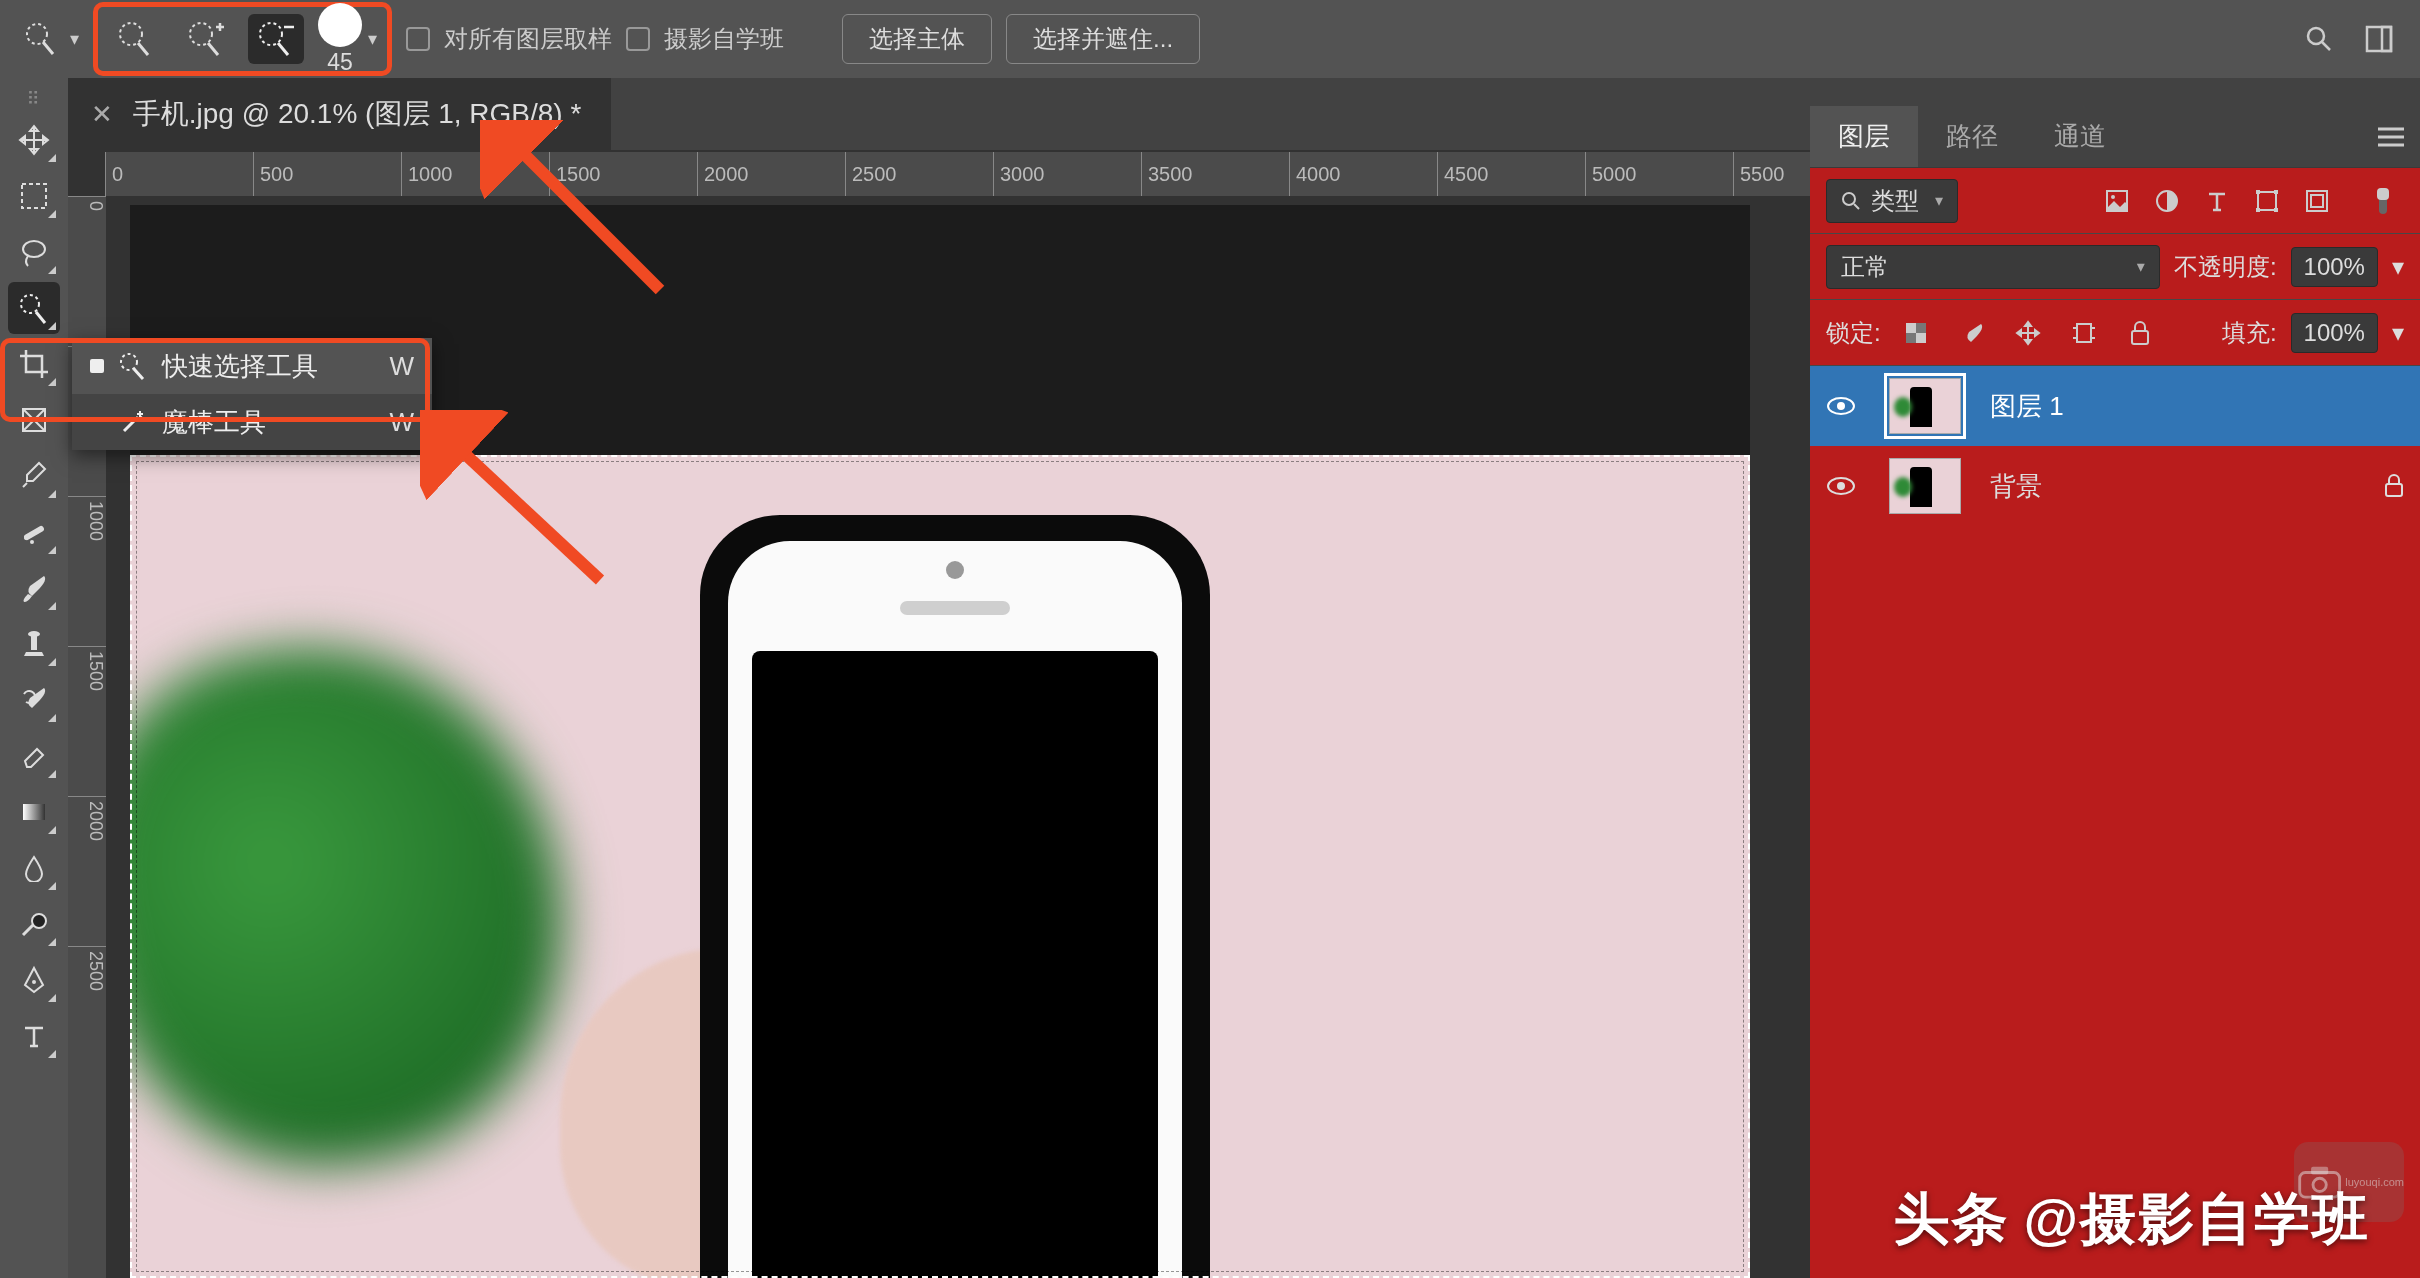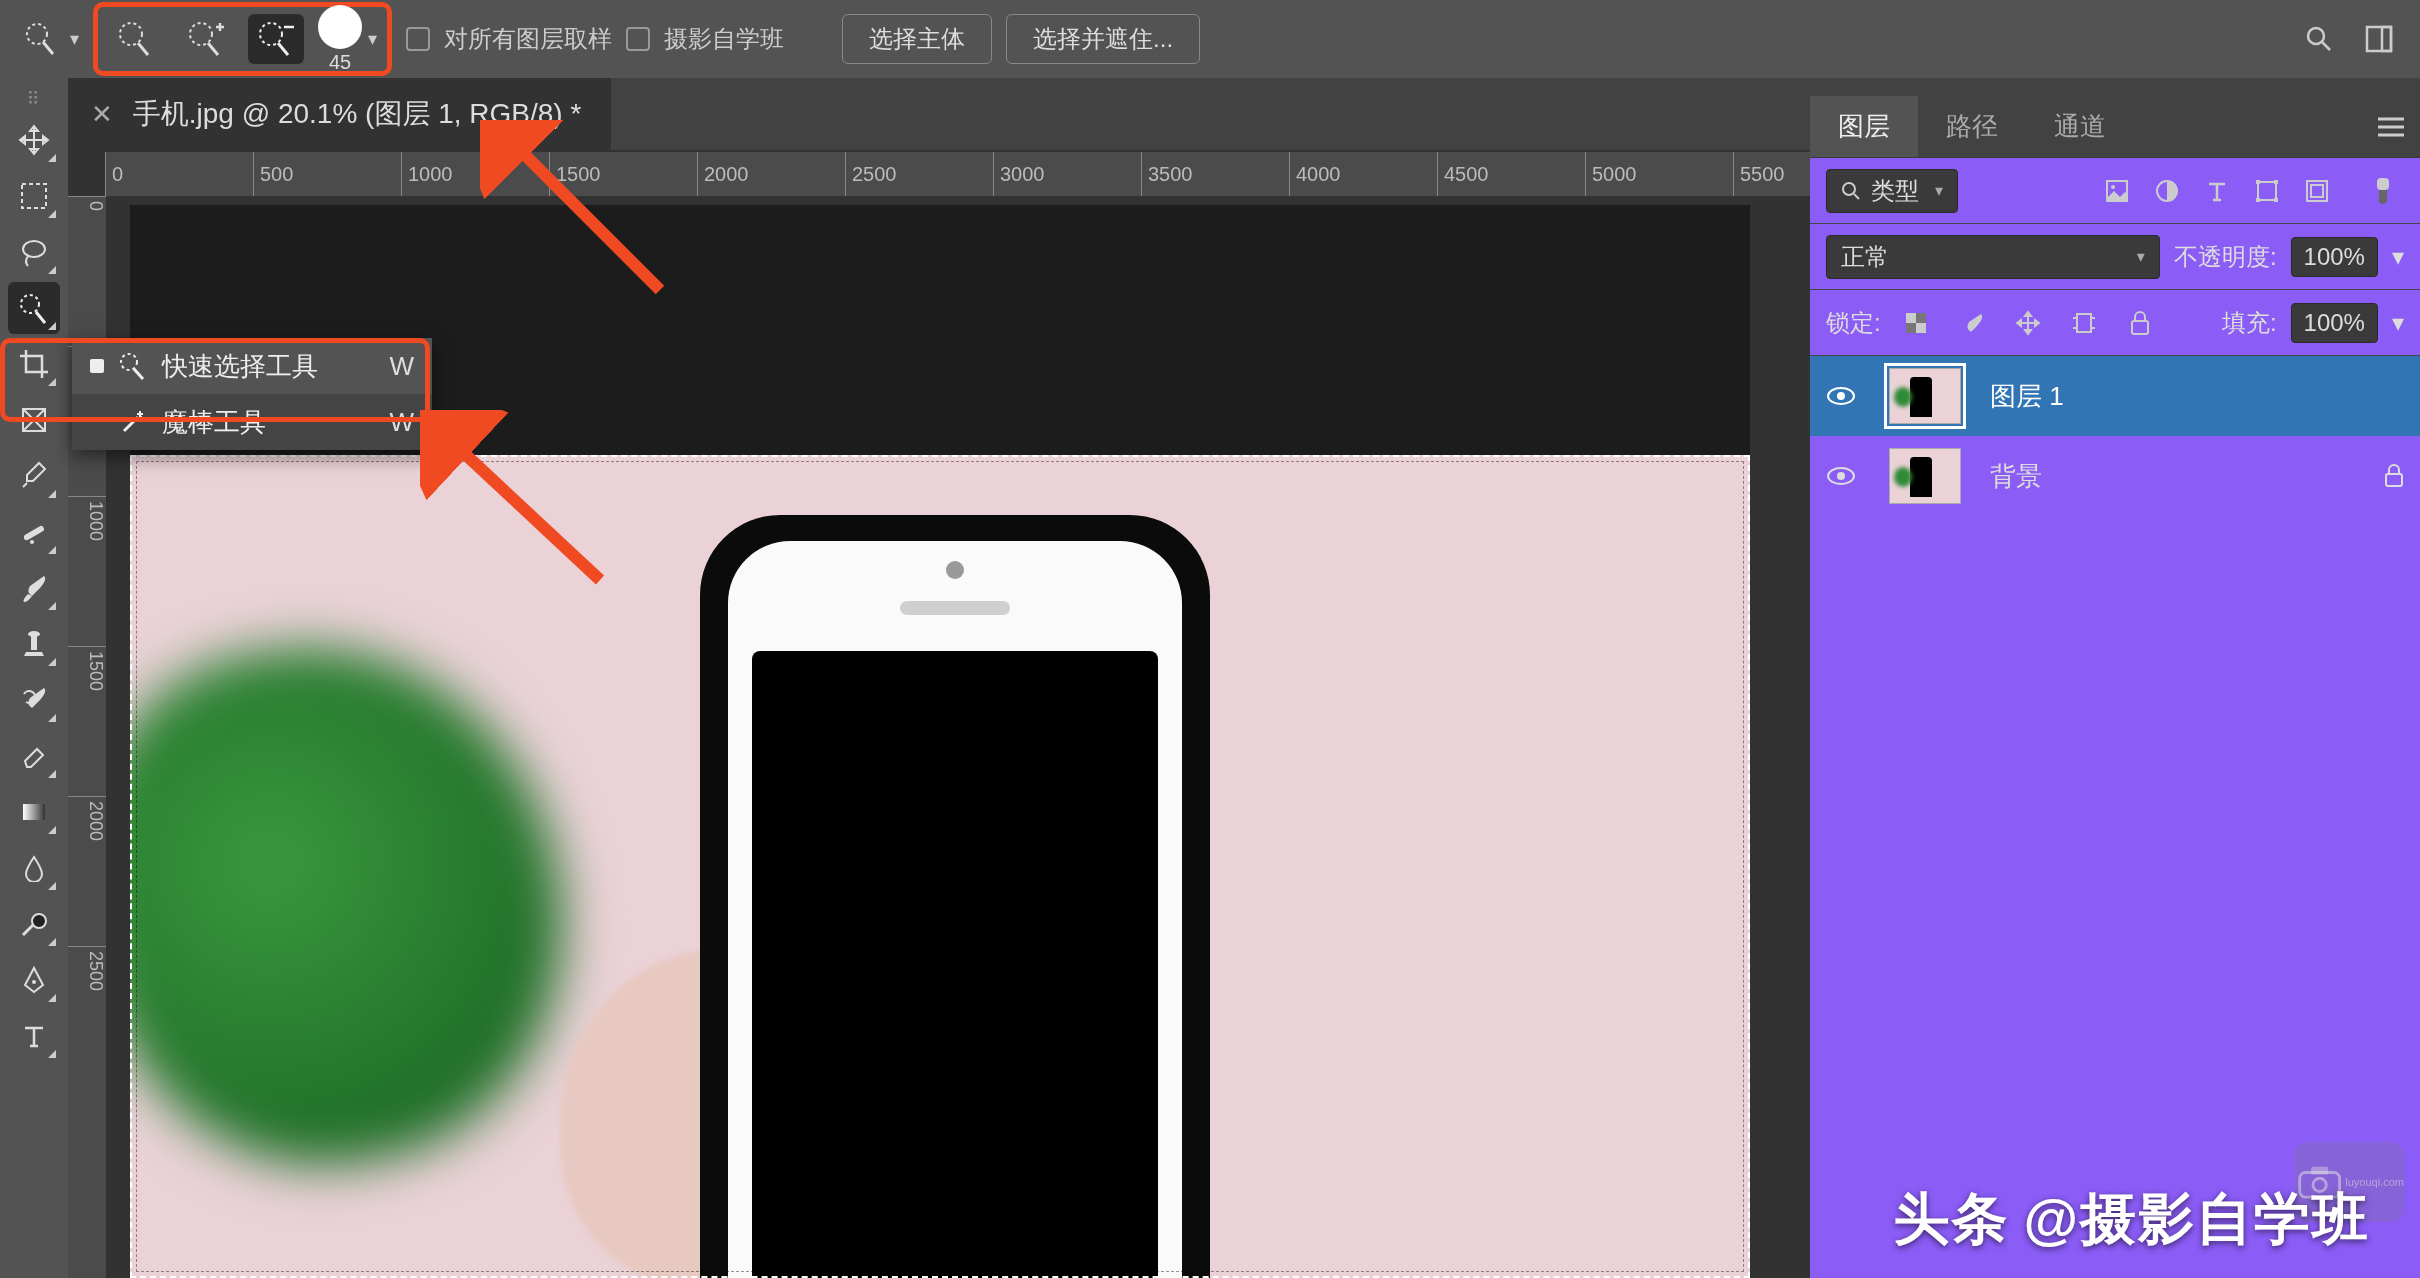--- a/index.html
+++ b/index.html
@@ -7,21 +7,21 @@
 
 
 .opts { position: absolute; left: 0; top: 0; right: 0; height: 78px; background: #535353; display: flex; align-items: center; padding-left: 20px; gap: 14px; font-size: 24px; }
 .opts .tool-icon { width: 44px; height: 44px; border-radius: 6px; display: flex; align-items: center; justify-content: center; }
 .opts .chev { color: #ccc; font-size: 18px; margin-left: -8px; }
 .hl-box1 { border: 5px solid #f04a23; border-radius: 10px; padding: 4px 10px; display: flex; align-items: center; gap: 14px; height: 74px; }
 .mode-btn { width: 56px; height: 50px; border-radius: 6px; display: flex; align-items: center; justify-content: center; background: transparent; }
 .mode-btn.active { background: #2b2b2b; }
 .brush-prev { display: flex; flex-direction: column; align-items: center; color: #ddd; }
 .brush-dot { width: 44px; height: 44px; background: #fff; border-radius: 50%; }
-.brush-sz { font-size: 20px; margin-top: 2px; }
+.brush-sz { font-size: 23px; margin-top: 2px; }
 .chk { width: 24px; height: 24px; border: 2px solid #999; border-radius: 4px; }
 .pill { border: 1px solid #888; border-radius: 6px; padding: 8px 26px; color: #ddd; font-size: 24px; }
 .opts .right { position: absolute; right: 24px; display: flex; gap: 26px; align-items: center; }
 .ic { width: 34px; height: 34px; display: inline-flex; align-items: center; justify-content: center; }
 
 
 .tabbar { position: absolute; left: 67px; top: 78px; height: 72px; right: 0; background: #424242; display: flex; align-items: center; }
 .doc-tab { display: flex; align-items: center; background: #323232; height: 100%; padding: 0 30px 0 24px; gap: 20px; font-size: 28px; color: #ddd; }
 .doc-tab .x { color: #aaa; font-size: 26px; }
 
@@ -57,21 +57,21 @@
 .flyout { position: absolute; left: 72px; top: 338px; width: 360px; background: #535353; z-index: 55; box-shadow: 0 6px 18px rgba(0,0,0,.5); }
 .flyout .row { display: flex; align-items: center; height: 56px; padding: 0 18px; gap: 14px; font-size: 26px; color: #eee; }
 .flyout .row .dot { width: 14px; height: 14px; background: #eee; border-radius: 2px; }
 .flyout .row .key { margin-left: auto; color: #ddd; }
 .flyout .row.dim { background: #444; }
 
 
 .arrow { position: absolute; z-index: 80; }
 
 
-.rpanel { position: absolute; right: 0; top: 96px; width: 610px; bottom: 0; background: #8b5cf6; color: #ddd; }
+.rpanel { position: absolute; right: 0; top: 106px; width: 610px; bottom: 0; background: #b91c1c; color: #ddd; }
 .ptabs { display: flex; align-items: center; height: 62px; border-bottom: 1px solid #3a3a3a; background: #424242; font-size: 26px; }
 .ptabs .tab { padding: 0 28px; height: 100%; display: flex; align-items: center; color: #aaa; }
 .ptabs .tab.on { background: #535353; color: #eee; }
 .ptabs .menu { margin-left: auto; margin-right: 16px; }
 .prow { display: flex; align-items: center; height: 66px; padding: 12px 16px; gap: 14px; border-bottom: 1px solid #474747; font-size: 24px; }
 .dd { background: #3a3a3a; border: 1px solid #2a2a2a; border-radius: 4px; height: 44px; display: flex; align-items: center; padding: 0 14px; gap: 10px; }
 .dd .ar { font-size: 16px; color: #aaa; margin-left: 6px; }
 .mini { width: 42px; height: 42px; display: flex; align-items: center; justify-content: center; color: #ccc; }
 .icrow { display:flex; gap:8px; margin-left:auto; }
 .valbox { background:#3a3a3a; border:1px solid #2a2a2a; border-radius:4px; height:40px; display:flex; align-items:center; padding:0 12px; }

